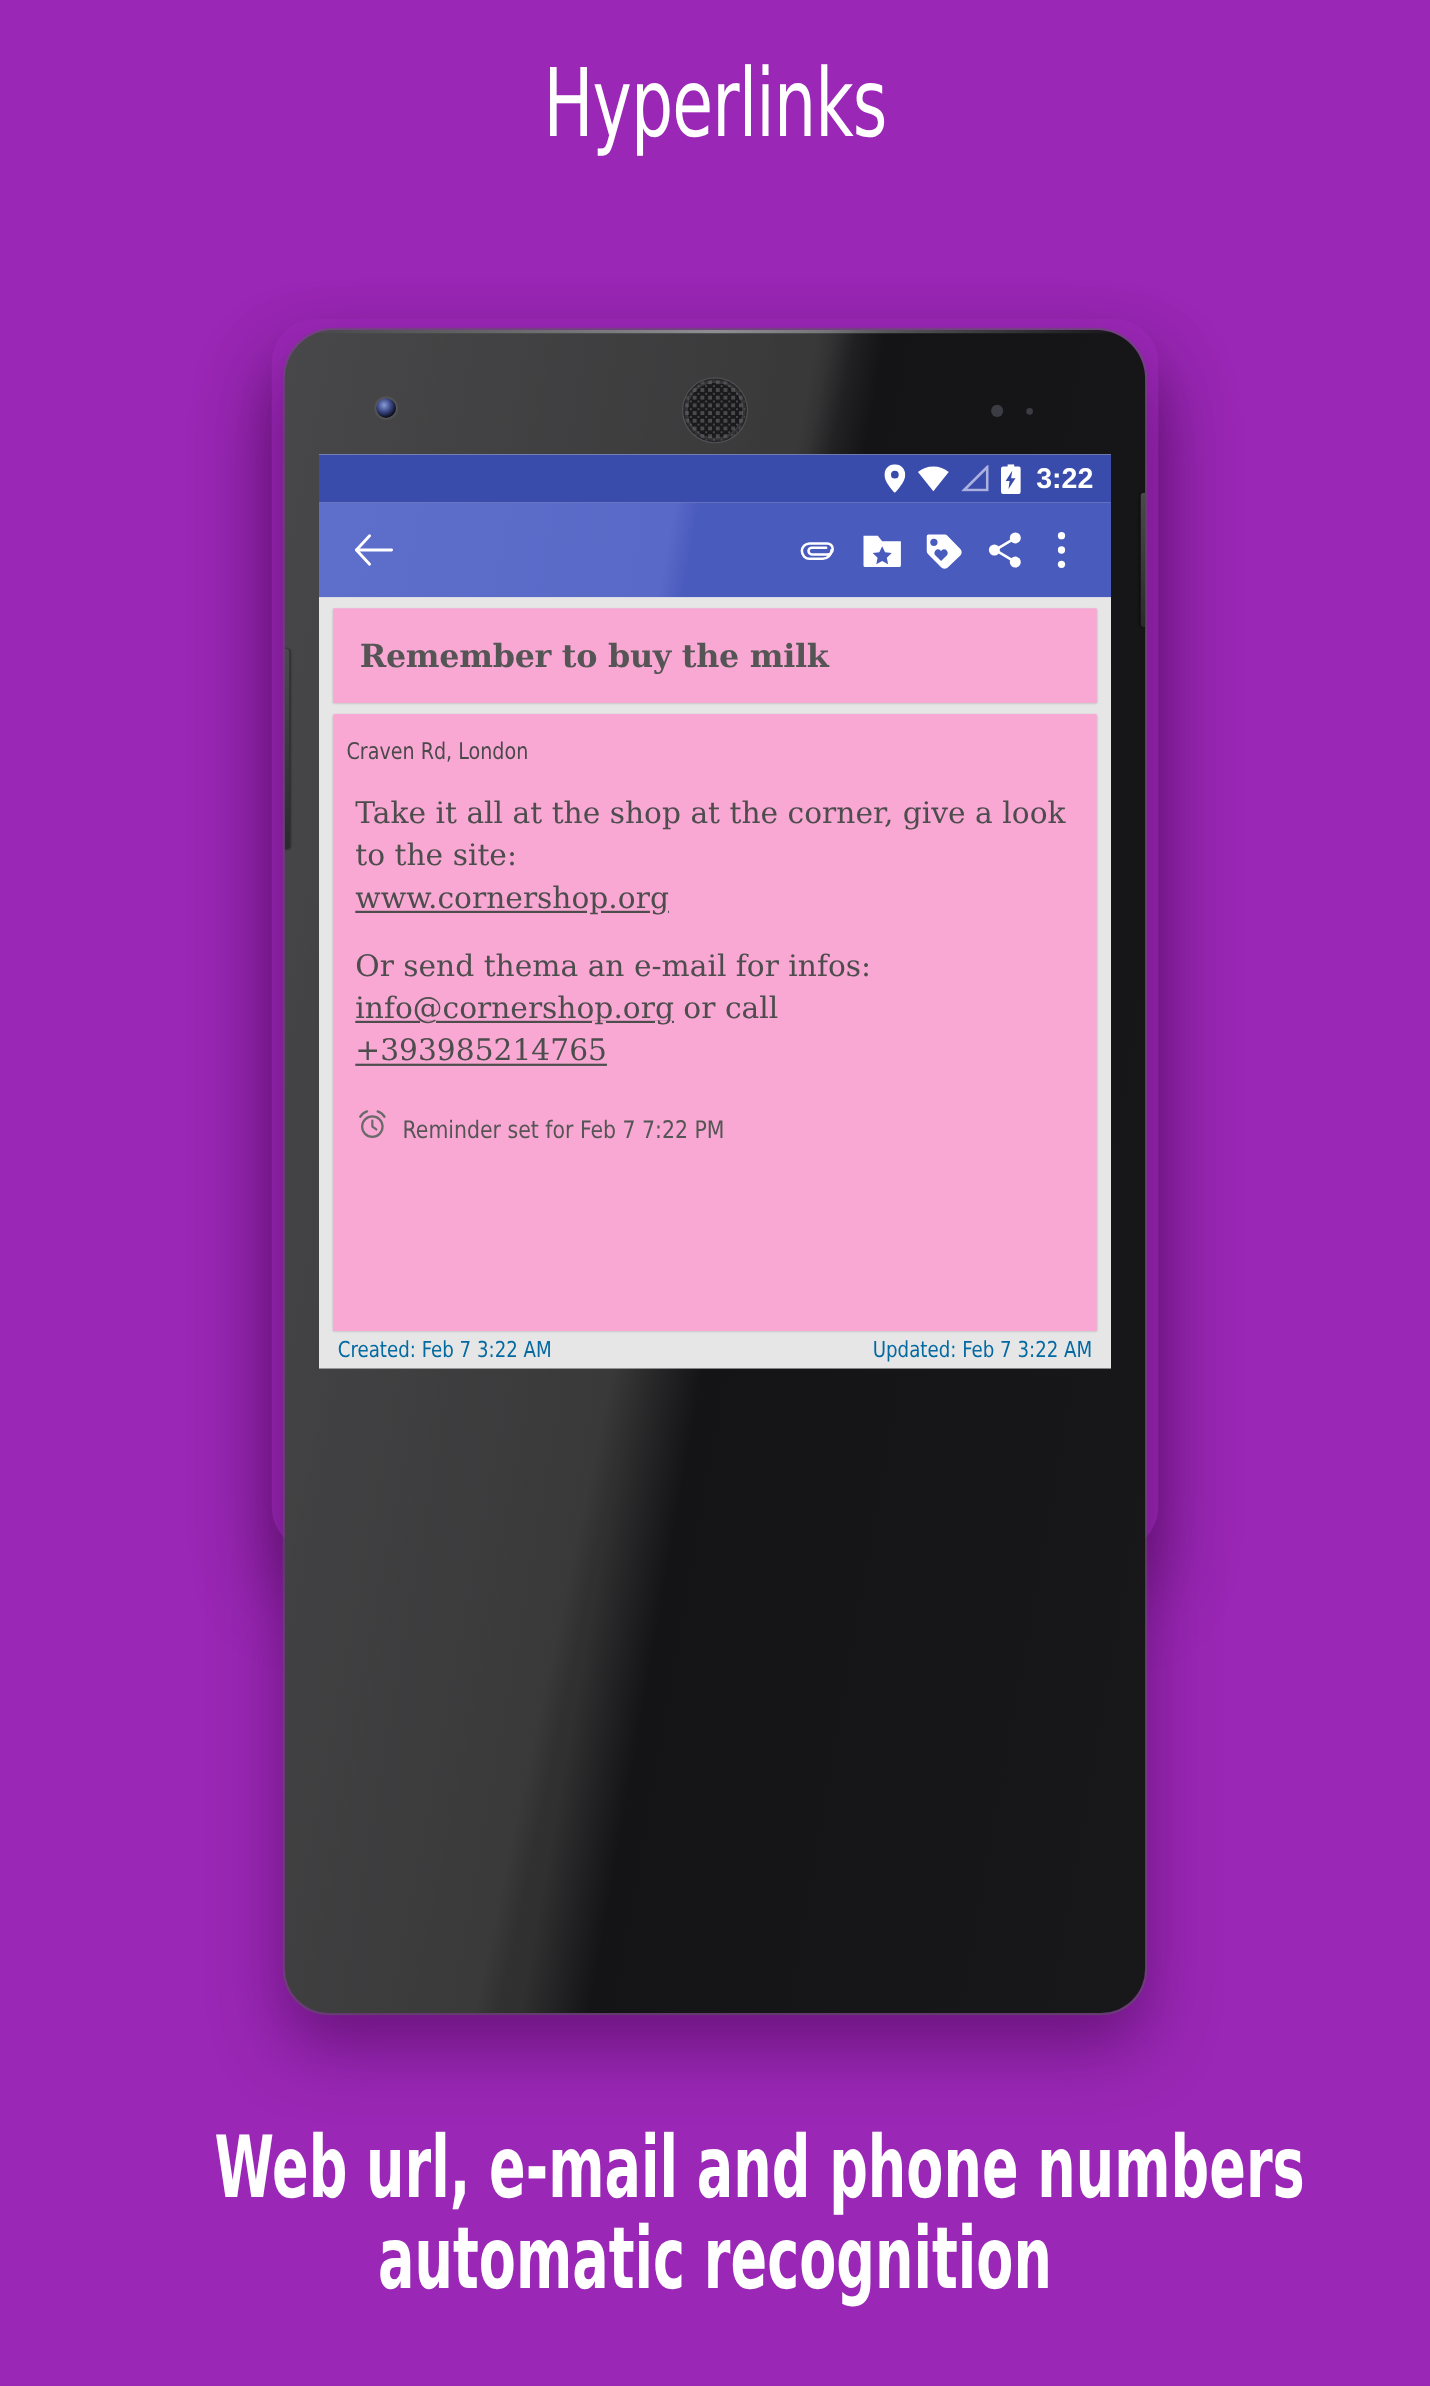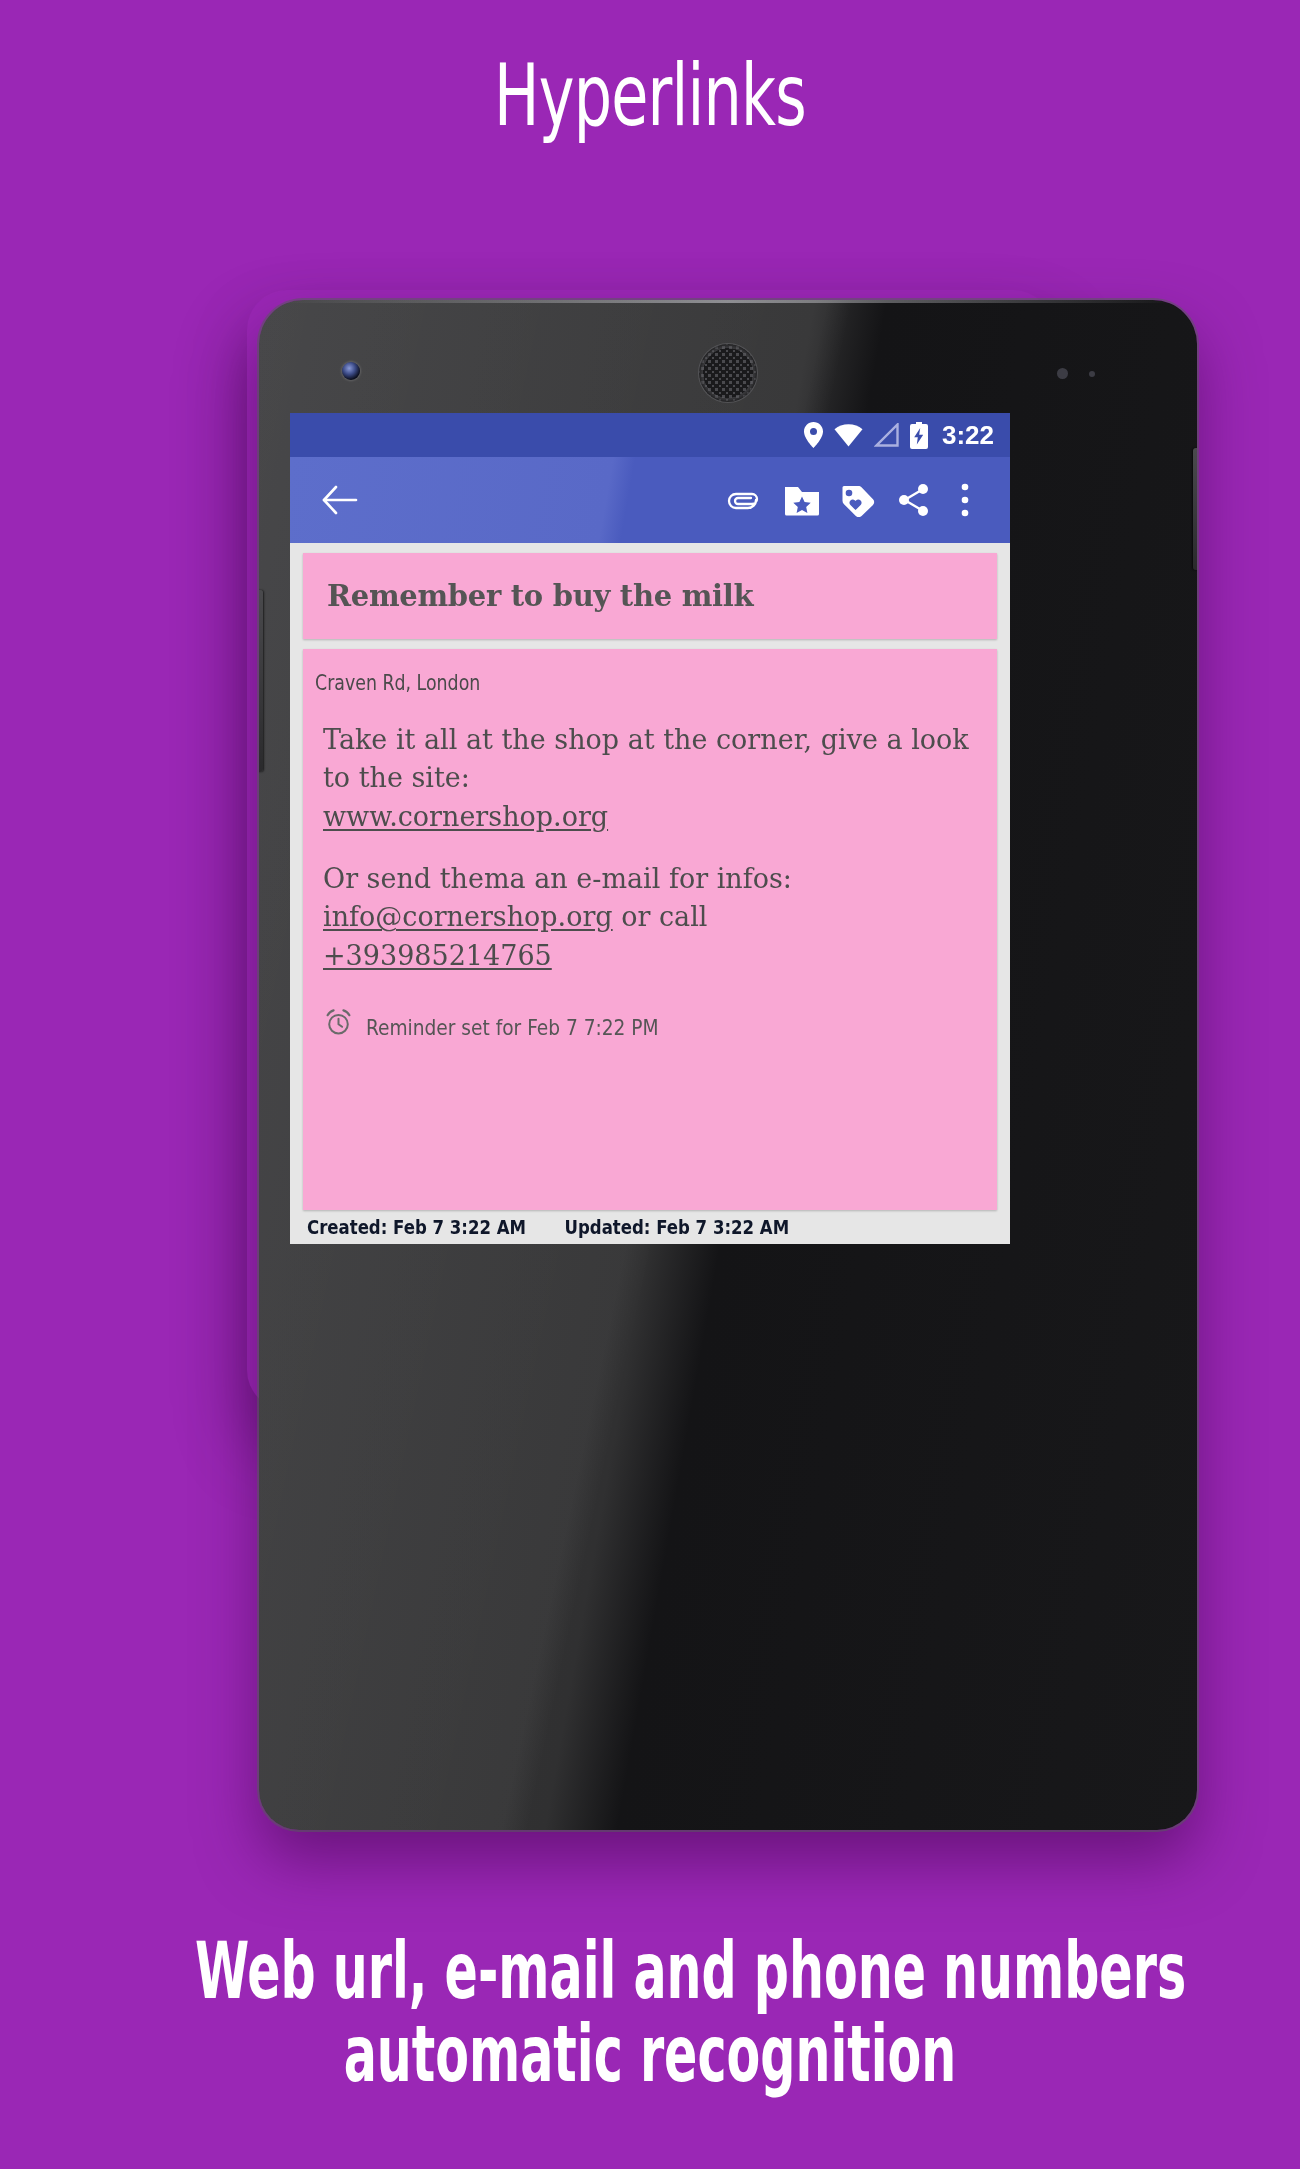--- a/index.html
+++ b/index.html
@@ -59,21 +59,21 @@
     height: 1120px;
     border-radius: 40px;
     box-shadow: 0 40px 70px rgba(50,0,60,0.45);
     pointer-events: none;
   }
 
   .phone {
     position: absolute;
     left: 259px;
     top: 300px;
-    width: 938px;
+    width: 782px;
     height: 1530px;
     border-radius: 44px 44px 40px 40px;
     background: linear-gradient(100deg, #3a3a3c 0%, #303031 46%, #141416 52%, #18181a 100%);
     box-shadow:
       0 0 0 2px rgba(90,90,95,0.55),
       0 30px 60px rgba(60,0,70,0.5);
     overflow: hidden;
   }
   
   .phone-gloss {
@@ -240,26 +240,25 @@
     transform-origin: 0 50%;
   }
   .card-body-filler { flex: 1 1 auto; }
 
   
   .timestamps {
     position: relative;
     height: 34px;
     display: flex;
     align-items: center;
-    justify-content: flex-start;
+    justify-content: space-between;
     padding: 0 4px;
     font-family: "DejaVu Sans Condensed", "Liberation Sans Narrow", "Liberation Sans", sans-serif;
     font-size: 20px;
-    color: #0f172a;
-    font-weight: bold;
+    color: #0369a1;
   }
   .timestamps span { transform: scaleX(0.92); }
   .timestamps .ts-left  { transform-origin: 0 50%; }
   .timestamps .ts-right { transform-origin: 100% 50%; }
 </style>
 </head>
 <body>
 
 <div class="headline">Hyperlinks</div>
 

